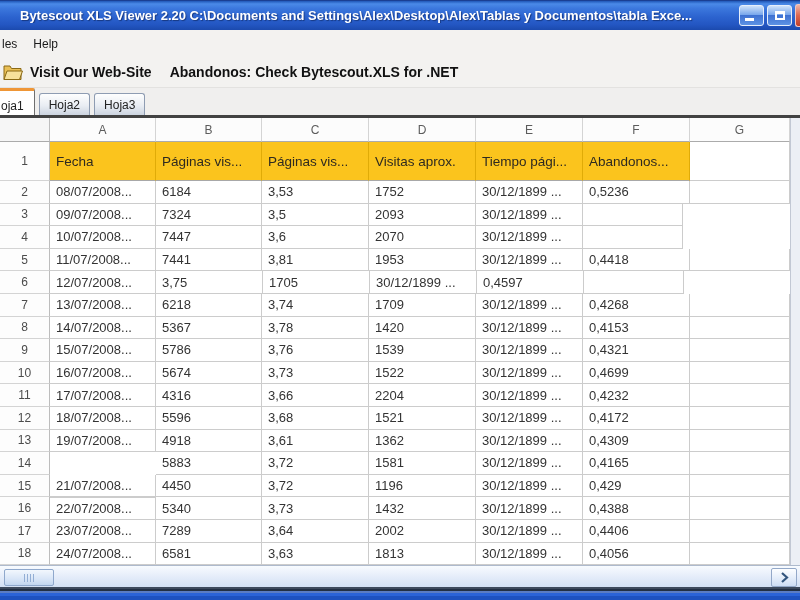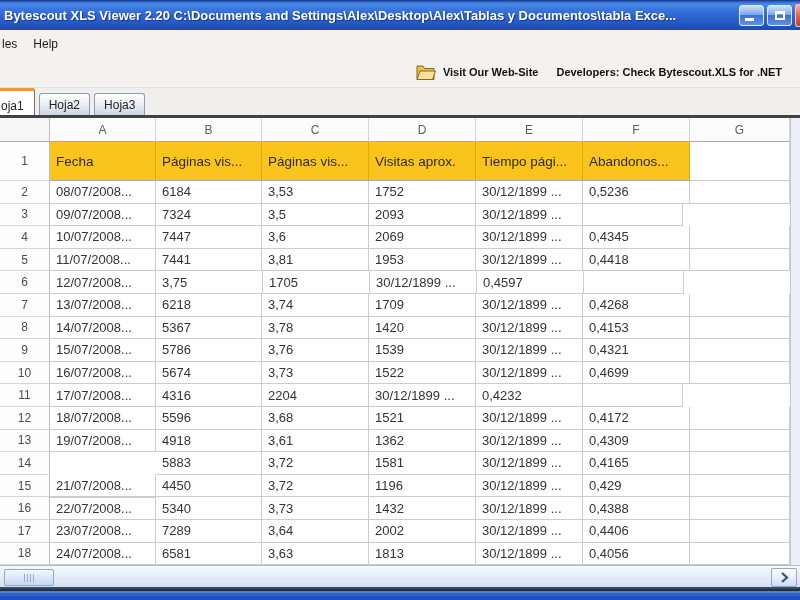--- a/index.html
+++ b/index.html
@@ -3,37 +3,37 @@
 <meta charset="utf-8">
 <style>
   html,body{margin:0;padding:0;width:800px;height:600px;overflow:hidden;
     font-family:"Liberation Sans",sans-serif;background:#fff;position:relative;}
   .abs{position:absolute;left:0;right:0;}
 
   
   .titlebar{top:0;height:30px;display:flex;align-items:center;
     background:linear-gradient(180deg,#2057b8 0%,#4a8ae8 10%,#3b77dd 26%,#2c63cf 55%,#2356c2 82%,#1b4aae 100%);
     border-top:1px solid #1a3f93;box-sizing:border-box;}
-  .title-text{color:#fff;font-weight:bold;font-size:13px;padding-left:4px;
+  .title-text{color:#fff;font-weight:bold;font-size:13px;padding-left:20px;
     text-shadow:1px 1px 1px rgba(10,30,80,.6);white-space:nowrap;overflow:hidden;flex:1;}
   .winbtns{display:flex;align-items:center;gap:3px;padding-right:0;}
   .winbtn{width:25px;height:21px;border-radius:3px;border:1px solid #e6eefb;box-sizing:border-box;
     background:linear-gradient(180deg,#cfe2fa 0%,#7aa8ec 45%,#3e71d2 50%,#5d92e4 100%);
     display:flex;align-items:center;justify-content:center;position:relative;}
   .glyph-min{position:absolute;left:5px;bottom:4px;width:9px;height:3px;background:#fff;}
   .glyph-max{width:10px;height:9px;border:2px solid #fff;border-top-width:3px;box-sizing:border-box;background:transparent;}
   .close-sliver{width:4px;height:21px;border-radius:3px 0 0 3px;border:1px solid #f2c7c2;border-right:none;
     background:linear-gradient(180deg,#f0b6a8 0%,#dd6752 50%,#c2402a 100%);}
 
   
   .menubar{top:30px;height:27px;background:#f3f2f0;display:flex;align-items:center;font-size:12px;color:#1a1a1a;}
   .menu-item{padding:0 8px;height:100%;display:flex;align-items:center;}
   .menu-item:first-child{padding-left:2px;}
   .toolbar{top:57px;height:31px;background:#f3f2f0;display:flex;align-items:center;
-    border-bottom:1px solid #e3e2e0;box-sizing:border-box;font-size:11px;font-weight:bold;color:#111;justify-content:flex-end;}
+    border-bottom:1px solid #e3e2e0;box-sizing:border-box;font-size:14px;font-weight:bold;color:#111;}
   .tool-icon{width:20px;height:17px;margin:0 7px 0 3px;display:flex;align-items:center;}
   .tool-link{margin-right:18px;white-space:nowrap;}
 
   
   .tabstrip{top:88px;height:30px;background:#f0efee;border-bottom:3px solid #424242;
     box-sizing:border-box;display:flex;align-items:flex-end;}
   .tab{height:22px;line-height:22px;padding:0 9px;margin-left:4px;font-size:12px;color:#222;
     background:linear-gradient(180deg,#fefefe 0%,#e9edf3 55%,#ccd4e0 100%);
     border:1px solid #8e9cb2;border-bottom:none;border-radius:3px 3px 0 0;box-sizing:border-box;}
   .tab.active{height:27px;line-height:30px;margin-left:-14px;padding:0 10px 0 14px;background:#fff;
@@ -91,21 +91,21 @@
 </div>
 
 <div class="abs toolbar">
   <span class="tool-icon">
     <svg width="20" height="16" viewBox="0 0 20 16">
       <path d="M1 2 h6 l1.5 2.5 H18 v11 H1 z" fill="#e9bf55" stroke="#8a6914" stroke-width="1"></path>
       <path d="M4 7 h15.5 l-3 8.5 H1 z" fill="#f7e19b" stroke="#8a6914" stroke-width="1"></path>
     </svg>
   </span>
   <span class="tool-link">Visit Our Web-Site</span>
-  <span class="tool-link">Developers: Check Bytescout.XLS for .NET</span>
+  <span class="tool-link">Abandonos: Check Bytescout.XLS for .NET</span>
 </div>
 
 <div class="abs tabstrip">
     <div class="tab active">oja1</div>
     <div class="tab">Hoja2</div>
     <div class="tab">Hoja3</div>
   </div>
 
 <div class="abs grid">
   <div class="colhead-row">
@@ -146,23 +146,22 @@
         <div class="cell" style="width: 107px;">3,5</div>
         <div class="cell" style="width: 107px;">2093</div>
         <div class="cell" style="width: 107px;">30/12/1899 ...</div>
         <div class="cell" style="width: 100px;"></div>
       </div>
       <div class="row">
         <div class="rownum" style="width: 50px;">4</div>
         <div class="cell" style="width: 106px;">10/07/2008...</div>
         <div class="cell" style="width: 106px;">7447</div>
         <div class="cell" style="width: 107px;">3,6</div>
-        <div class="cell" style="width: 107px;">2069</div>
-        <div class="cell" style="width: 107px;">30/12/1899 ...</div>
-        <div class="cell" style="width: 107px;">0,4345</div>
+        <div class="cell" style="width: 107px;">2070</div>
+        <div class="cell" style="width: 107px;">30/12/1899 ...</div>
         <div class="cell" style="width: 100px;"></div>
       </div>
       <div class="row">
         <div class="rownum" style="width: 50px;">5</div>
         <div class="cell" style="width: 106px;">11/07/2008...</div>
         <div class="cell" style="width: 106px;">7441</div>
         <div class="cell" style="width: 107px;">3,81</div>
         <div class="cell" style="width: 107px;">1953</div>
         <div class="cell" style="width: 107px;">30/12/1899 ...</div>
         <div class="cell" style="width: 107px;">0,4418</div>
@@ -214,20 +213,21 @@
         <div class="cell" style="width: 107px;">3,73</div>
         <div class="cell" style="width: 107px;">1522</div>
         <div class="cell" style="width: 107px;">30/12/1899 ...</div>
         <div class="cell" style="width: 107px;">0,4699</div>
         <div class="cell" style="width: 100px;"></div>
       </div>
       <div class="row">
         <div class="rownum" style="width: 50px;">11</div>
         <div class="cell" style="width: 106px;">17/07/2008...</div>
         <div class="cell" style="width: 106px;">4316</div>
+        <div class="cell" style="width: 107px;">3,66</div>
         <div class="cell" style="width: 107px;">2204</div>
         <div class="cell" style="width: 107px;">30/12/1899 ...</div>
         <div class="cell" style="width: 107px;">0,4232</div>
         <div class="cell" style="width: 100px;"></div>
       </div>
       <div class="row">
         <div class="rownum" style="width: 50px;">12</div>
         <div class="cell" style="width: 106px;">18/07/2008...</div>
         <div class="cell" style="width: 106px;">5596</div>
         <div class="cell" style="width: 107px;">3,68</div>

